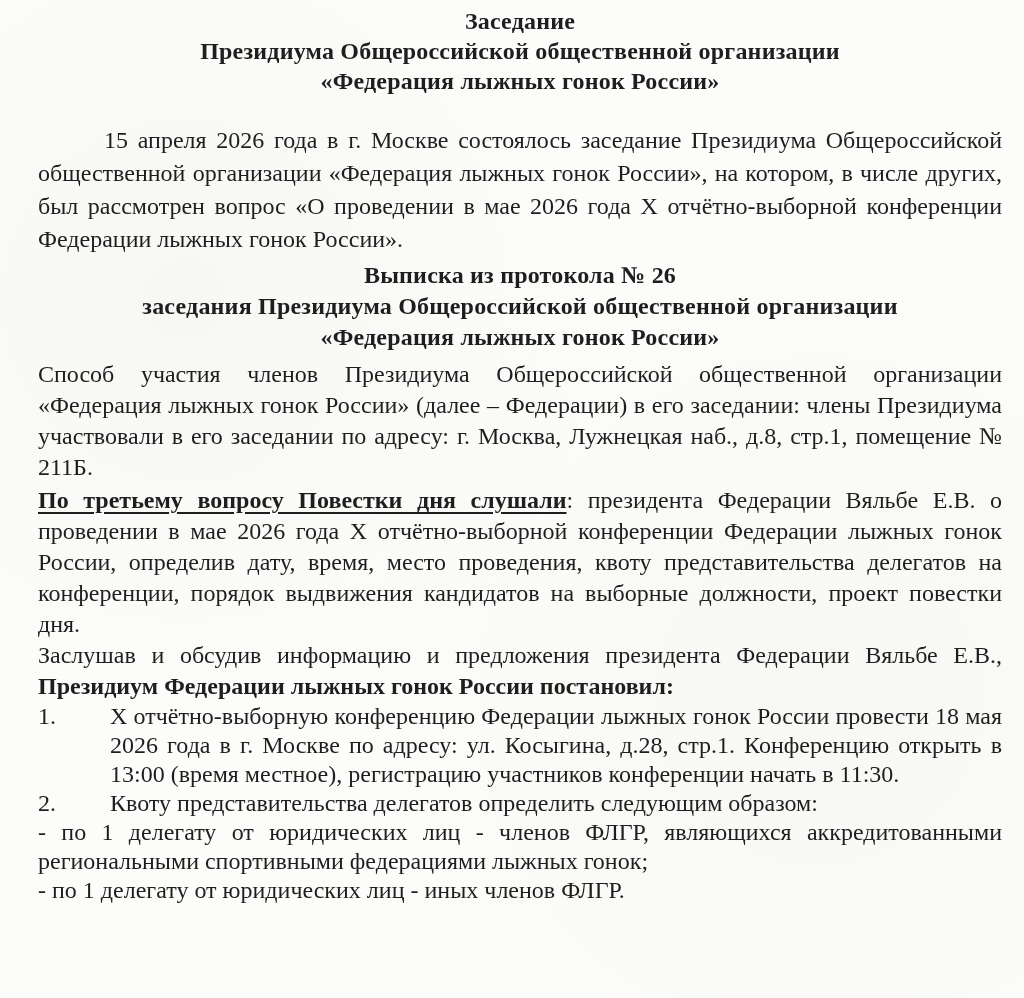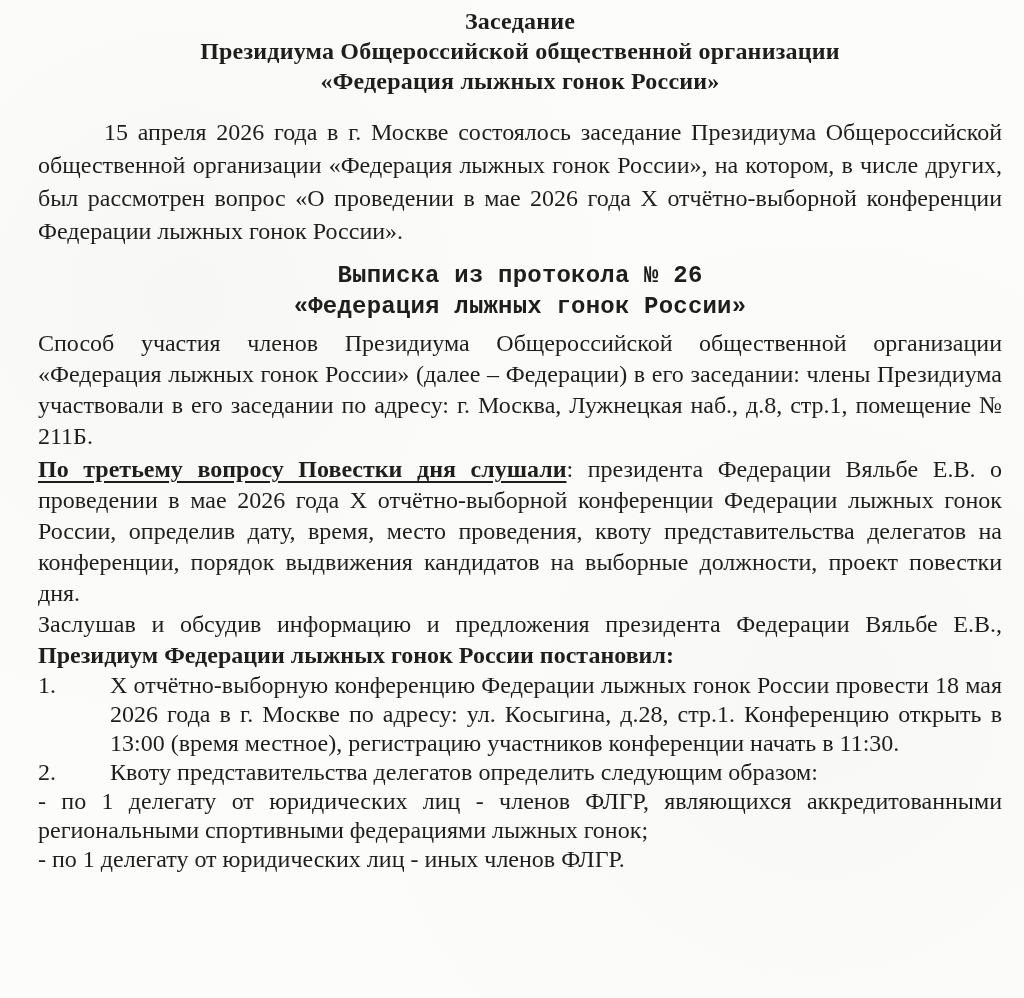--- a/index.html
+++ b/index.html
@@ -20,30 +20,30 @@
       radial-gradient(circle at 18% 30%, rgba(120,110,100,0.035), transparent 40%),
       radial-gradient(circle at 80% 70%, rgba(120,110,100,0.03), transparent 45%),
       #fcfcfa;
   }
   .heading {
     text-align: center;
     font-weight: bold;
     line-height: 30px;
     letter-spacing: 0.2px;
   }
-  .heading.extract { line-height: 31px; margin-top: 12px; font-family: Liberation Mono, monospace; }
+  .heading.extract { line-height: 31px; margin-top: 4px; }
   .para {
     text-align: justify;
     line-height: 31px;
   }
   .para.first-indent {
     text-indent: 66px;
     line-height: 33px;
   }
-  .mt12 { margin-top: 20px; }
+  .mt12 { margin-top: 28px; }
   .mt10 { margin-top: 10px; }
   .mt9  { margin-top: 9px; }
   .mt6  { margin-top: 6px; }
   .mt2  { margin-top: 2px; }
   .lead-bold-underline {
     font-weight: bold;
     text-decoration: underline;
     text-decoration-thickness: 2px;
     text-underline-offset: 4px;
   }
@@ -69,20 +69,21 @@
   <div class="heading">
     <div>Заседание</div>
     <div>Президиума Общероссийской общественной организации</div>
     <div>«Федерация лыжных гонок России»</div>
   </div>
 
   <p class="para first-indent mt12">15 апреля 2026 года в г. Москве состоялось заседание Президиума Общероссийской общественной организации «Федерация лыжных гонок России», на котором, в числе других, был рассмотрен вопрос «О проведении в мае 2026 года X отчётно-выборной конференции Федерации лыжных гонок России».</p>
 
   <div class="heading extract">
     <div>Выписка из протокола № 26</div>
+    <div>заседания Президиума Общероссийской общественной организации</div>
     <div>«Федерация лыжных гонок России»</div>
   </div>
 
 
 
   <p class="para mt6">Способ участия членов Президиума Общероссийской общественной организации «Федерация лыжных гонок России» (далее – Федерации) в его заседании: члены Президиума участвовали в его заседании по адресу: г. Москва, Лужнецкая наб., д.8, стр.1, помещение № 211Б.</p>
 
   <p class="para mt2"><span class="lead-bold-underline">По третьему вопросу Повестки дня слушали</span><span>: президента Федерации Вяльбе Е.В. о проведении в мае 2026 года X отчётно-выборной конференции Федерации лыжных гонок России, определив дату, время, место проведения, квоту представительства делегатов на конференции, порядок выдвижения кандидатов на выборные должности, проект повестки дня.</span></p>
 
   <p class="para"><span>Заслушав и обсудив информацию и предложения президента Федерации Вяльбе Е.В., </span><span class="bold">Президиум Федерации лыжных гонок России постановил:</span></p>

